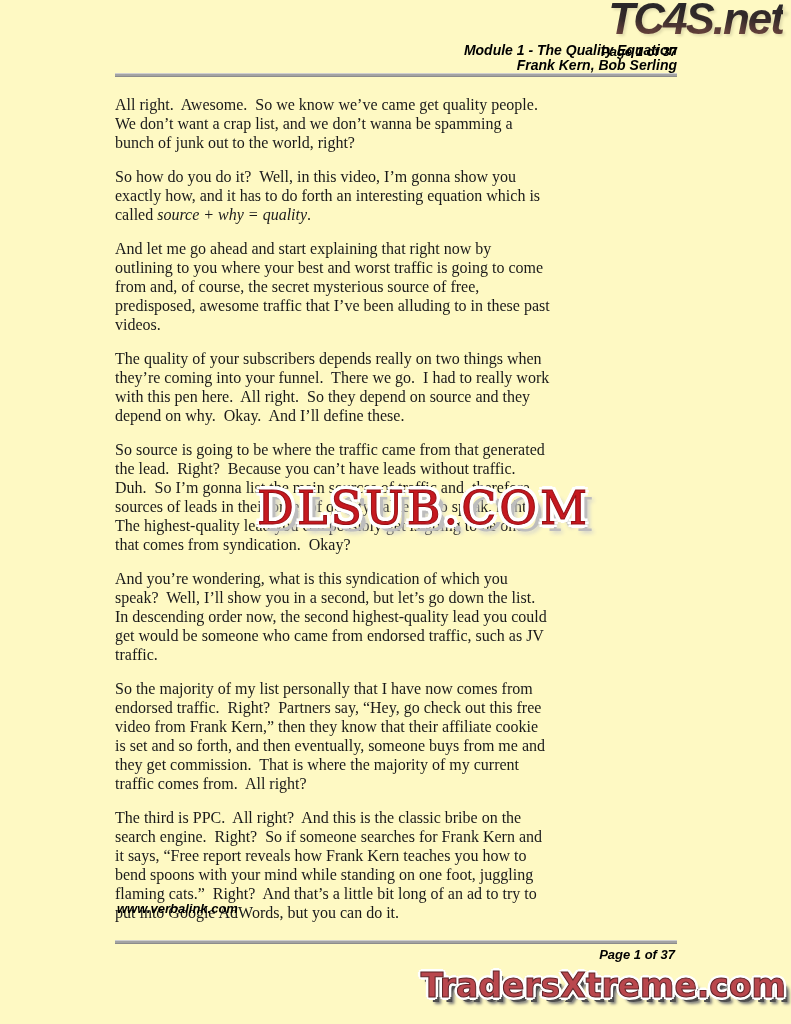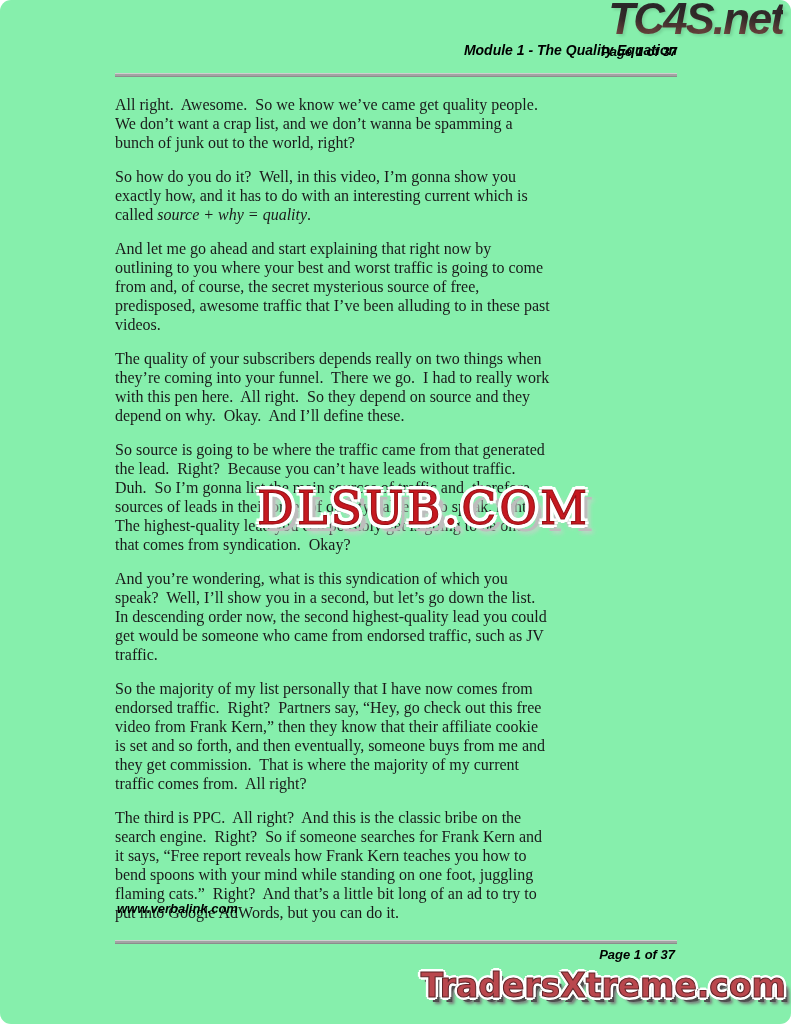--- a/index.html
+++ b/index.html
@@ -1,18 +1,18 @@
 <!DOCTYPE html>
 <html><head>
 <meta charset="utf-8">
 <style>
   html,body{margin:0;padding:0;background:#fff;}
   .page{
-    position:relative;width:791px;height:1024px;background:#86efac;overflow:hidden;
-    font-family:"Liberation Serif",serif;color:#1a1a1a;border-radius:11px;
+    position:relative;width:791px;height:1024px;background:#fef9c3;overflow:hidden;
+    font-family:"Liberation Serif",serif;color:#1a1a1a;
   }
   
   .tc4s-logo{
     position:absolute;top:-6px;right:8px;
     font-family:"Liberation Sans",sans-serif;font-weight:bold;font-style:italic;
     font-size:44px;letter-spacing:-2px;
     color:#4a3836;
     background:linear-gradient(180deg,#2c2a2b 20%,#3a2f2e 50%,#6d4740 78%,#a07c72 100%);
     -webkit-background-clip:text;background-clip:text;
     -webkit-text-fill-color:transparent;
@@ -76,28 +76,29 @@
 </head>
 <body>
 
 <div class="page">
 
   <div class="tc4s-logo">TC4S.net</div>
   <div class="header-page">Page 1 of 37</div>
 
   <div class="header-center">
     <div>Module 1 - The Quality Equation</div>
+    <div>Frank Kern, Bob Serling</div>
   </div>
 
   <div class="rule rule-top"></div>
 
   <div class="body-block">
     <div class="paragraphs">
       <p>All right.  Awesome.  So we know we’ve came get quality people.  We don’t want a crap list, and we don’t wanna be spamming a bunch of junk out to the world, right?</p>
-      <p><span>So how do you do it?  Well, in this video, I’m gonna show you exactly how, and it has to do with an interesting current which is called </span><span class="eq">source + why = quality</span><span>.</span></p>
+      <p><span>So how do you do it?  Well, in this video, I’m gonna show you exactly how, and it has to do forth an interesting equation which is called </span><span class="eq">source + why = quality</span><span>.</span></p>
       <p>And let me go ahead and start explaining that right now by outlining to you where your best and worst traffic is going to come from and, of course, the secret mysterious source of free, predisposed, awesome traffic that I’ve been alluding to in these past videos.</p>
       <p>The quality of your subscribers depends really on two things when they’re coming into your funnel.  There we go.  I had to really work with this pen here.  All right.  So they depend on source and they depend on why.  Okay.  And I’ll define these.</p>
       <p>So source is going to be where the traffic came from that generated the lead.  Right?  Because you can’t have leads without traffic.  Duh.  So I’m gonna list the main sources of traffic and, therefore, sources of leads in their order of quality value, so to speak, right?  The highest-quality lead you can possibly get is going to be one that comes from syndication.  Okay?</p>
       <p>And you’re wondering, what is this syndication of which you speak?  Well, I’ll show you in a second, but let’s go down the list.  In descending order now, the second highest-quality lead you could get would be someone who came from endorsed traffic, such as JV traffic.</p>
       <p>So the majority of my list personally that I have now comes from endorsed traffic.  Right?  Partners say, “Hey, go check out this free video from Frank Kern,” then they know that their affiliate cookie is set and so forth, and then eventually, someone buys from me and they get commission.  That is where the majority of my current traffic comes from.  All right?</p>
       <p>The third is PPC.  All right?  And this is the classic bribe on the search engine.  Right?  So if someone searches for Frank Kern and it says, “Free report reveals how Frank Kern teaches you how to bend spoons with your mind while standing on one foot, juggling flaming cats.”  Right?  And that’s a little bit long of an ad to try to put into Google AdWords, but you can do it.</p>
     </div>
   </div>
 
   <div class="wm-center">DLSUB.COM</div>

